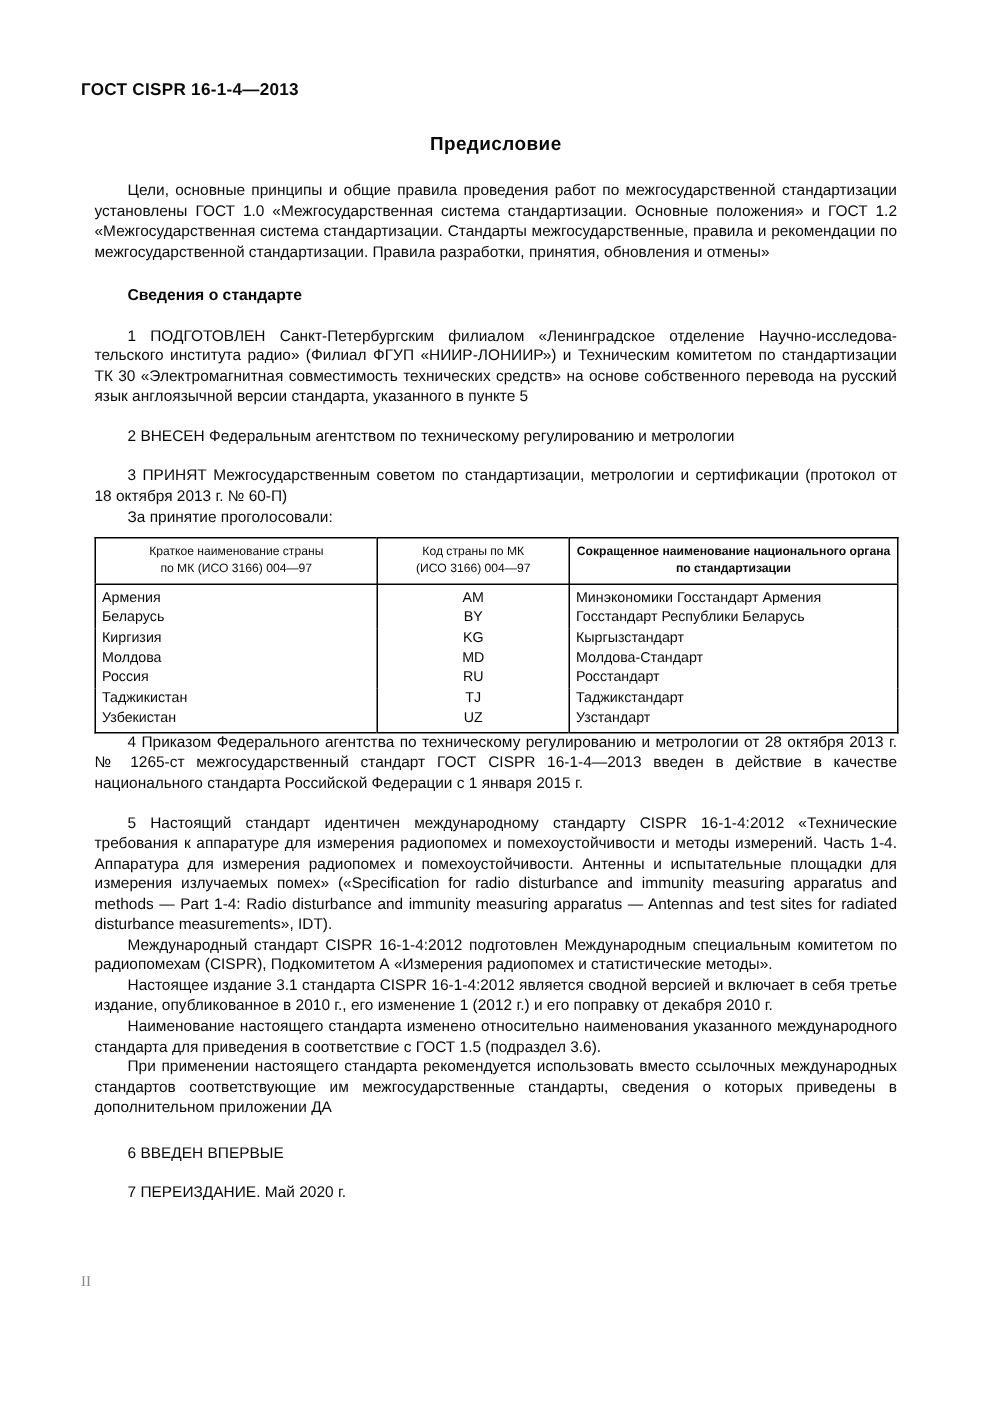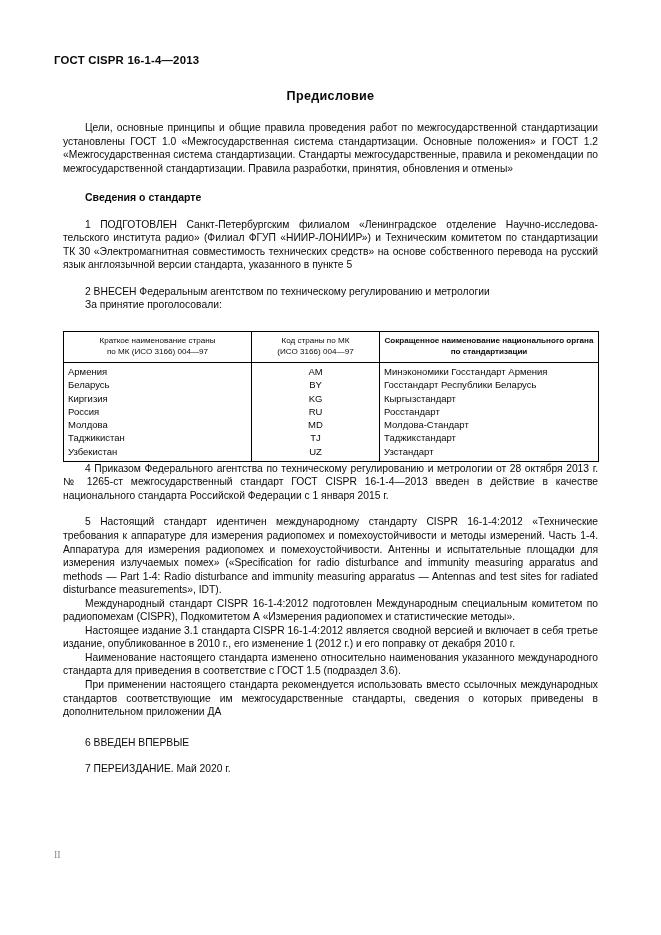--- a/index.html
+++ b/index.html
@@ -57,21 +57,21 @@
   p.gap-lg { margin-top: 17px; }
   p.bold-lead {
     font-weight: bold;
     font-size: 10.5px;
     margin-top: 16px;
   }
   .vote-intro {
     margin-top: 14px;
   }
   table.countries {
-    margin-top: 19px;
+    margin-top: 6px;
     width: 535px;
     border-collapse: collapse;
     border: 1.6px solid #000;
     font-size: 8.1px;
     table-layout: fixed;
   }
   table.countries thead th {
     border-right: 1.3px solid #000;
     border-bottom: 1.6px solid #000;
     padding: 4px 3px 5px 3px;
@@ -120,20 +120,21 @@
     <h1 class="section-title">Предисловие</h1>
 
     <p class="para">Цели, основные принципы и общие правила проведения работ по межгосударственной стандар­тизации установлены ГОСТ 1.0 «Межгосударственная система стандартизации. Основные положения» и ГОСТ 1.2 «Межгосударственная система стандартизации. Стандарты межгосударственные, правила и рекомендации по межгосударственной стандартизации. Правила разработки, принятия, обновления и отмены»</p>
 
     <p class="para bold-lead gap-lg">Сведения о стандарте</p>
 
     <p class="para gap-md">1 ПОДГОТОВЛЕН Санкт-Петербургским филиалом «Ленинградское отделение Научно-исследова­тельского института радио» (Филиал ФГУП «НИИР-ЛОНИИР») и Техническим комитетом по стандарти­зации ТК 30 «Электромагнитная совместимость технических средств» на основе собственного перево­да на русский язык англоязычной версии стандарта, указанного в пункте 5</p>
 
     <p class="para gap-md">2 ВНЕСЕН Федеральным агентством по техническому регулированию и метрологии</p>
 
+    <p class="para gap-md">3 ПРИНЯТ Межгосударственным советом по стандартизации, метрологии и сертификации (прото­кол от 18 октября 2013 г. № 60-П)</p>
 
     <p class="para vote-intro">За принятие проголосовали:</p>
 
     <table class="countries">
       <colgroup>
         <col class="col-name">
         <col class="col-code">
         <col class="col-body">
       </colgroup>
       <thead>
@@ -162,30 +163,30 @@
           <td class="c-name">Беларусь</td>
           <td class="c-code">BY</td>
           <td class="c-body">Госстандарт Республики Беларусь</td>
         </tr>
         <tr>
           <td class="c-name">Киргизия</td>
           <td class="c-code">KG</td>
           <td class="c-body">Кыргызстандарт</td>
         </tr>
         <tr>
+          <td class="c-name">Молдова</td>
+          <td class="c-code">MD</td>
+          <td class="c-body">Молдова-Стандарт</td>
+        </tr>
+        <tr>
           <td class="c-name">Россия</td>
           <td class="c-code">RU</td>
           <td class="c-body">Росстандарт</td>
         </tr>
         <tr>
-          <td class="c-name">Молдова</td>
-          <td class="c-code">MD</td>
-          <td class="c-body">Молдова-Стандарт</td>
-        </tr>
-        <tr>
           <td class="c-name">Таджикистан</td>
           <td class="c-code">TJ</td>
           <td class="c-body">Таджикстандарт</td>
         </tr>
         <tr>
           <td class="c-name">Узбекистан</td>
           <td class="c-code">UZ</td>
           <td class="c-body">Узстандарт</td>
         </tr>
       </tbody>

